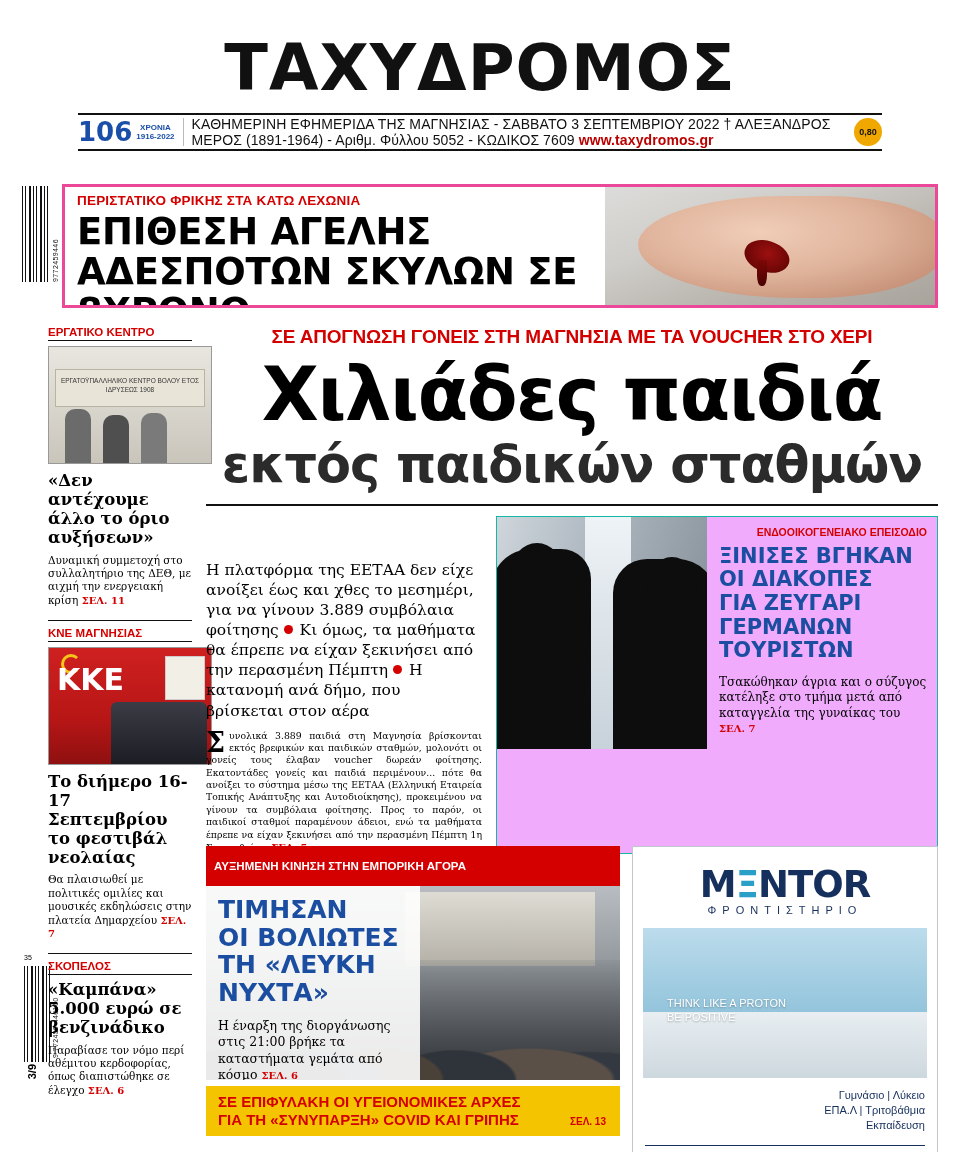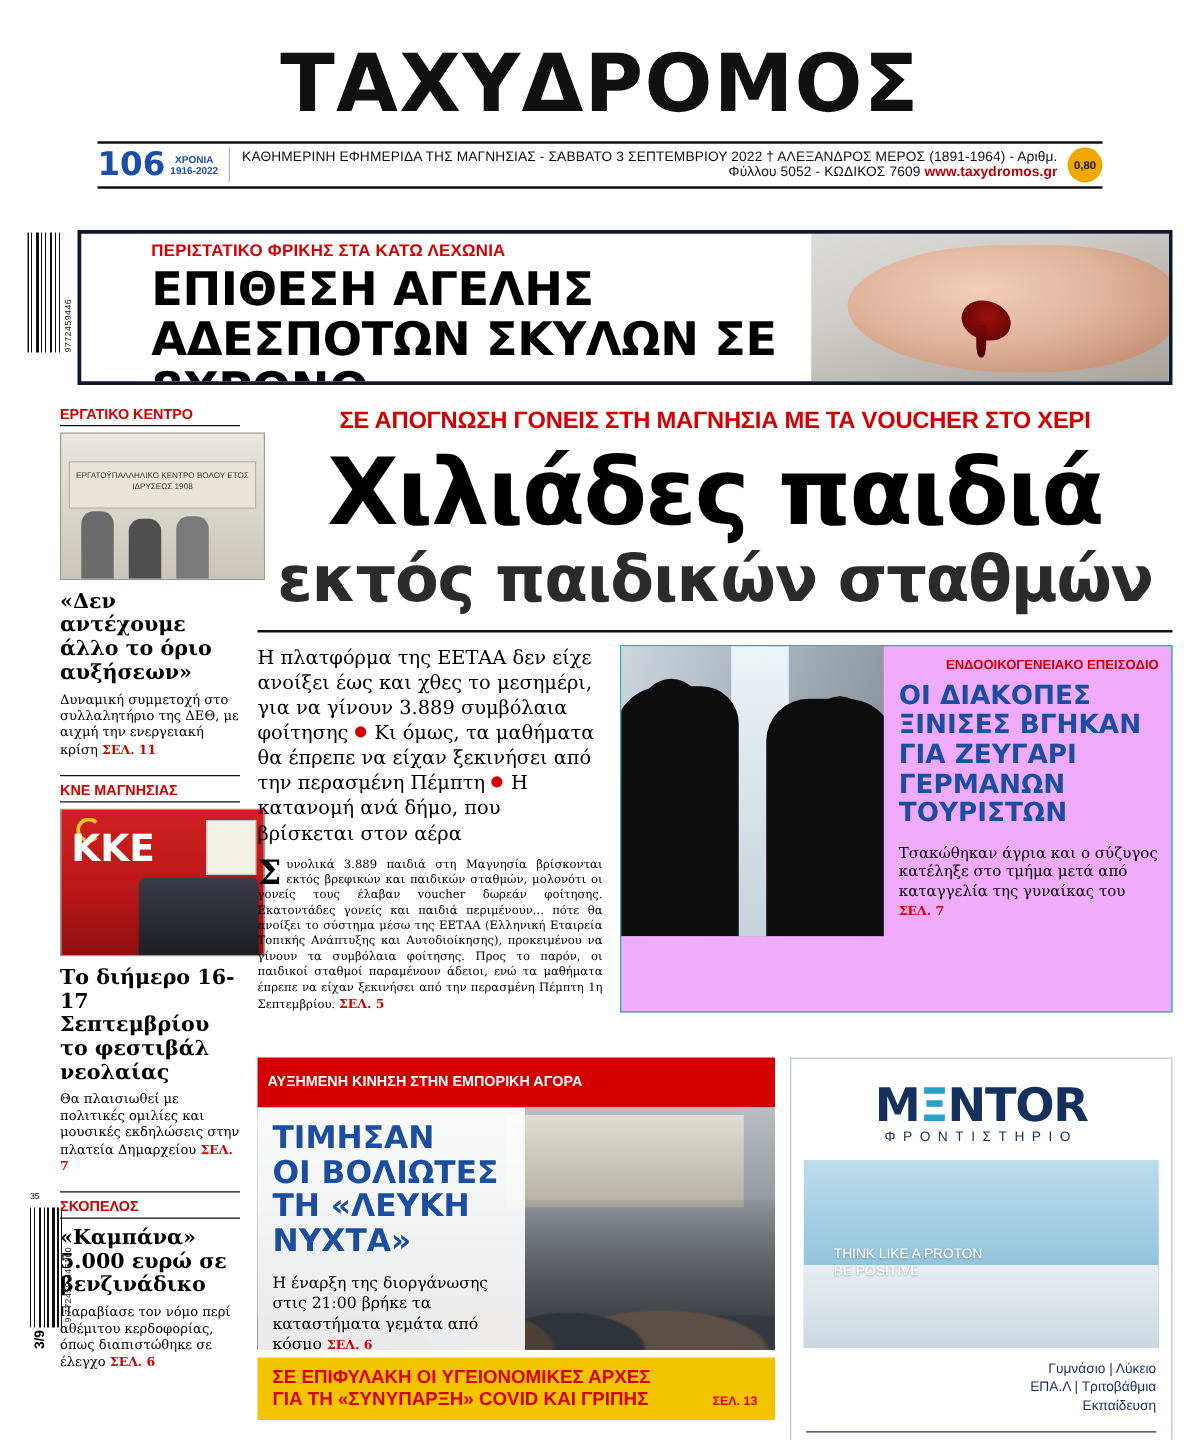--- a/index.html
+++ b/index.html
@@ -40,21 +40,21 @@
     display: flex; align-items: center; gap: 4px;
     border-right: 1px solid #bbb; padding-right: 8px; height: 28px;
   }
   .anniv-num {
     font-family: "DejaVu Sans", sans-serif;
     font-weight: bold; font-size: 26px; color: #1a4ea8;
     line-height: 1;
   }
   .anniv-txt { font-size: 8px; line-height: 1.15; color: #1a4ea8; font-weight: bold; }
   .infotext {
-    flex: 1; font-size: 11px; letter-spacing: .1px; color: #111; text-align: right;
+    flex: 1; font-size: 14px; letter-spacing: .1px; color: #111; text-align: left;
   }
   .infotext .site { color: #b00; font-weight: bold; }
   .price-circle {
     width: 28px; height: 28px; border-radius: 50%;
     background: #f0a800; color: #111;
     font-size: 9px; font-weight: bold;
     display: flex; align-items: center; justify-content: center;
   }
 
   
@@ -78,25 +78,24 @@
     writing-mode: vertical-rl; transform: rotate(180deg);
   }
   .bc-small {
     position: absolute; left: 24px; top: 954px; font-size: 7px;
   }
 
   
   .topbanner {
     position: absolute; left: 62px; top: 184px;
     width: 876px; height: 124px;
-    border: 3px solid #0f172a;
+    border: 3px solid #ec4899;
     display: flex;
     background: #fff;
     overflow: hidden;
-    padding-left: 44px;
   }
   .tb-left { width: 540px; padding: 6px 10px 4px 12px; background:#fff; }
   .tb-kicker { color: #d40000; font-weight: bold; font-size: 13.5px; letter-spacing: .2px; }
   .tb-head {
     font-family: "DejaVu Sans", sans-serif;
     font-weight: bold; font-size: 37px; line-height: 1.08;
     margin-top: 4px; letter-spacing: -.3px;
   }
   .tb-sub { font-size: 12px; margin-top: 10px; }
   .tb-sub .sel { color: #d40000; font-weight: bold; font-size: 10.5px; }
@@ -171,21 +170,21 @@
     font-weight: bold; font-size: 51px; line-height: 1.0;
     text-align: center; letter-spacing: -1px; margin-top: 8px; color: #2b2b2b;
   }
   .lead-rule { border-top: 2px solid #111; margin-top: 14px; }
 
   
   .lead-cols { display: flex; gap: 14px; margin-top: 10px; }
   .lead-text { width: 276px; }
   .lead-intro {
     font-family: "DejaVu Serif", serif;
-    font-size: 15.5px; line-height: 1.3; font-weight: 500;
+    font-size: 15.5px; line-height: 1.3; font-weight: 500; margin-top: 44px;
   }
   .dot { display:inline-block; width:9px; height:9px; border-radius:50%; background:#d40000; margin:0 2px 0 0; vertical-align: 1px;}
   .lead-body {
     font-family: "DejaVu Serif", serif;
     font-size: 9.3px; line-height: 1.33; margin-top: 9px; text-align: justify;
   }
   .dropcap {
     float: left; font-family: "DejaVu Serif", serif; font-weight: bold;
     font-size: 27px; line-height: 21px; padding: 2px 4px 0 0;
   }
@@ -403,22 +402,22 @@
         <div class="gbox-photo">
           <div class="light"></div>
           <div class="sil-l"></div>
           <div class="head-l"></div>
           <div class="sil-r"></div>
           <div class="head-r"></div>
         </div>
         <div class="gbox-text">
           <div class="gbox-kicker">ΕΝΔΟΟΙΚΟΓΕΝΕΙΑΚΟ ΕΠΕΙΣΟΔΙΟ</div>
           <div class="gbox-head">
+            <div>ΞΙΝΙΣΕΣ ΒΓΗΚΑΝ</div>
             <div>ΟΙ ΔΙΑΚΟΠΕΣ</div>
-            <div>ΞΙΝΙΣΕΣ ΒΓΗΚΑΝ</div>
             <div>ΓΙΑ ΖΕΥΓΑΡΙ</div>
             <div>ΓΕΡΜΑΝΩΝ</div>
             <div>ΤΟΥΡΙΣΤΩΝ</div>
           </div>
           <div class="gbox-sub">
             <span>Τσακώθηκαν άγρια και ο σύζυγος κατέληξε στο τμήμα μετά από καταγγελία της γυναίκας του</span>
             <span class="sel-red">ΣΕΛ. 7</span>
           </div>
         </div>
       </div>

